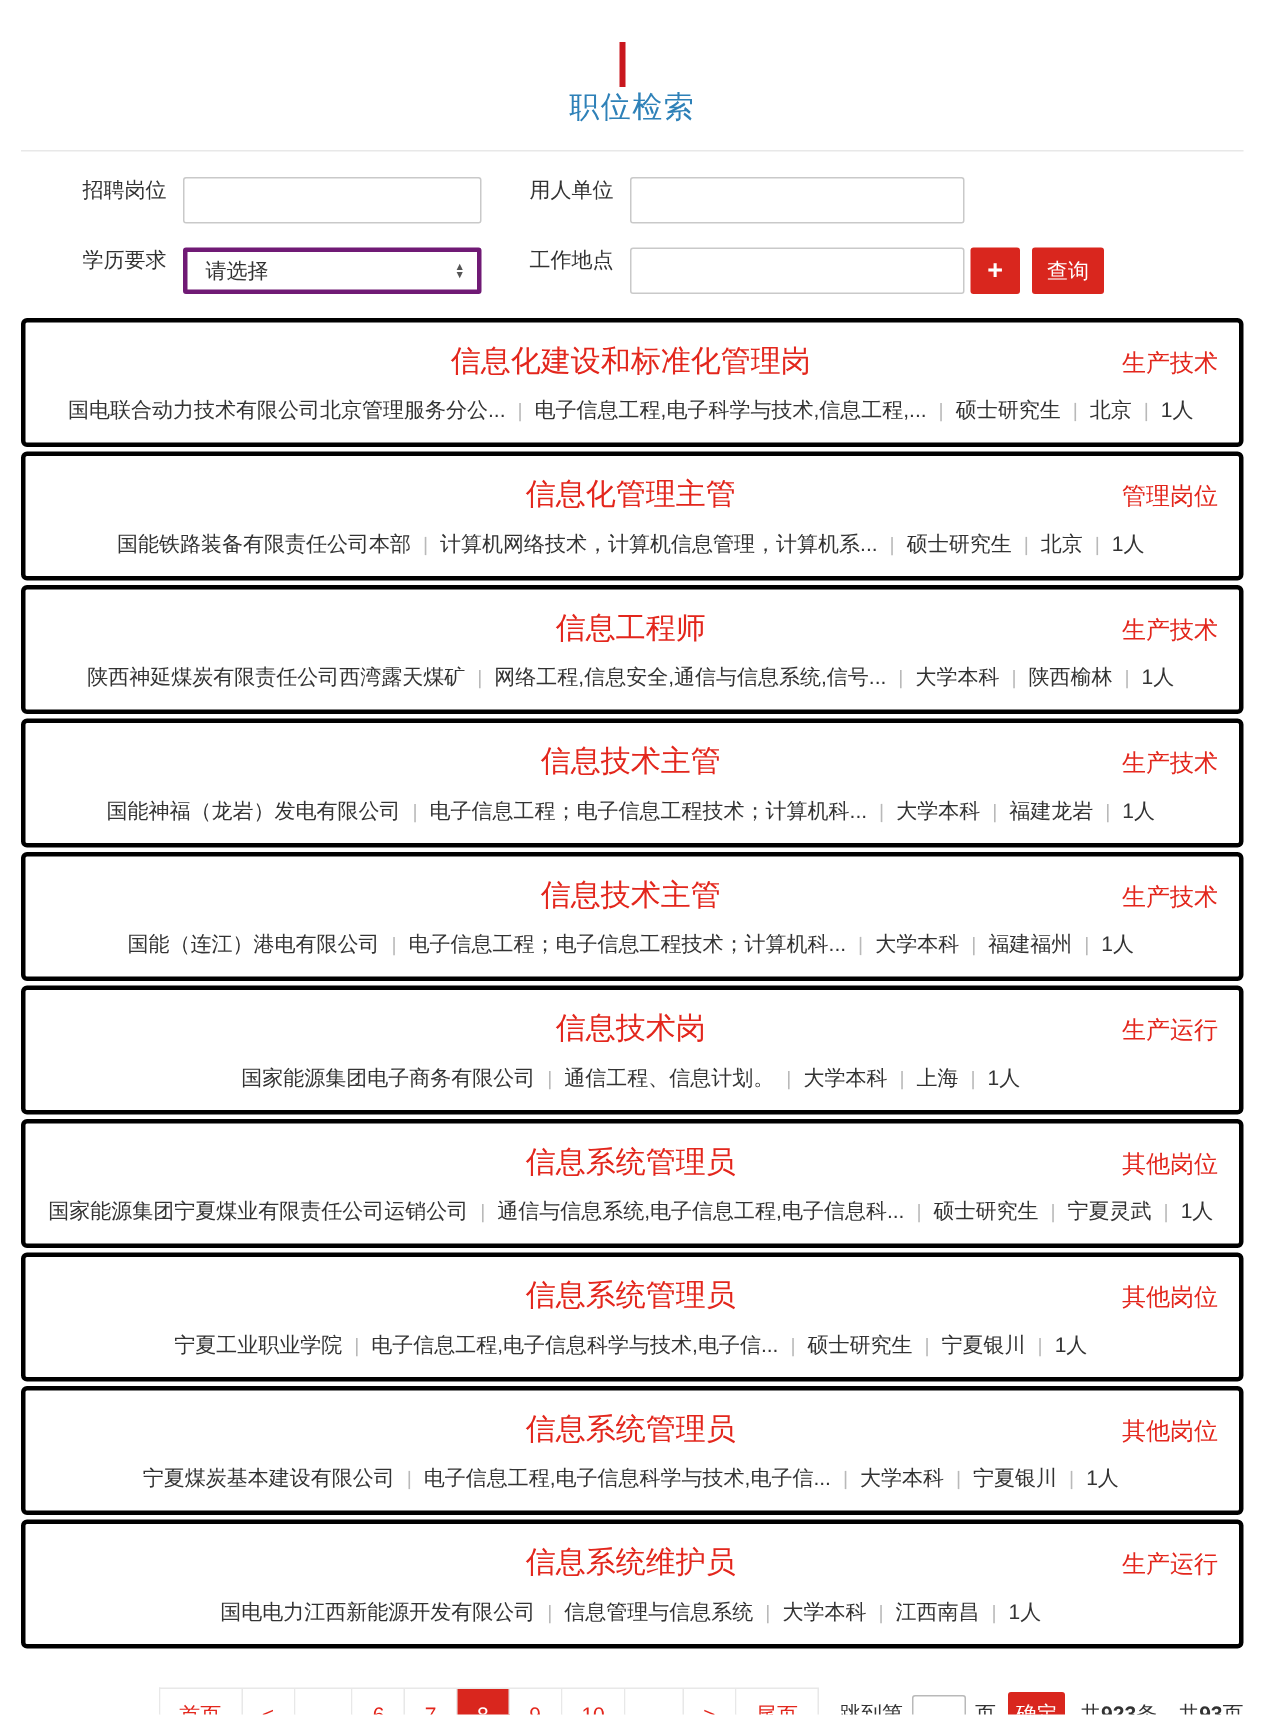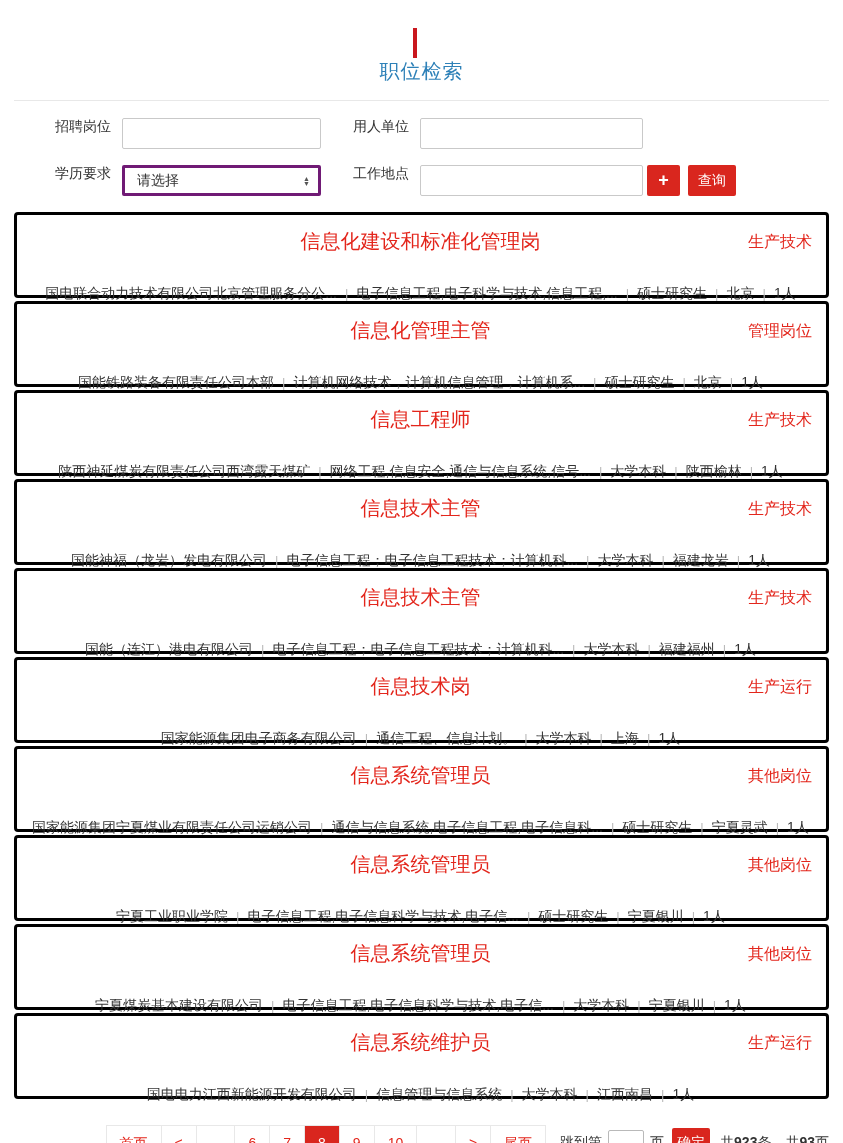--- a/index.html
+++ b/index.html
@@ -40,21 +40,21 @@
   .btn-search { width: 48px; height: 31px; margin-left: 8px; font-size: 14px; }
 
   
   .job-list { margin-top: 11px; }
   .job-card {
     position: relative; height: 86px; border: 3px solid #000000; border-radius: 4px;
     margin-bottom: 3px; padding: 0 14px 0 12px; background: #fff; text-align: center;
   }
   .job-title { display: inline-block; padding-top: 14px; font-size: 20px; line-height: 24px; color: #e3261c; cursor: pointer; }
   .job-tag { position: absolute; top: 17px; right: 14px; font-size: 16px; color: #e3261c; }
-  .job-desc { margin-top: 32px; font-size: 14px; color: #333; white-space: nowrap; overflow: hidden; }
+  .job-desc { margin-top: 12px; font-size: 14px; color: #333; white-space: nowrap; overflow: hidden; }
   .sep { color: #b9b9b9; margin: 0 8px; font-size: 13px; }
 
   
   .pagination-bar {
     margin-top: 26px; display: flex; justify-content: flex-end; align-items: center;
     font-size: 14px;
   }
   .pager { display: flex; border: 1px solid #e8e8e8; border-right: none; }
   .page-cell {
     min-width: 12px; padding: 0 13px; height: 34px; line-height: 34px; text-align: center;

